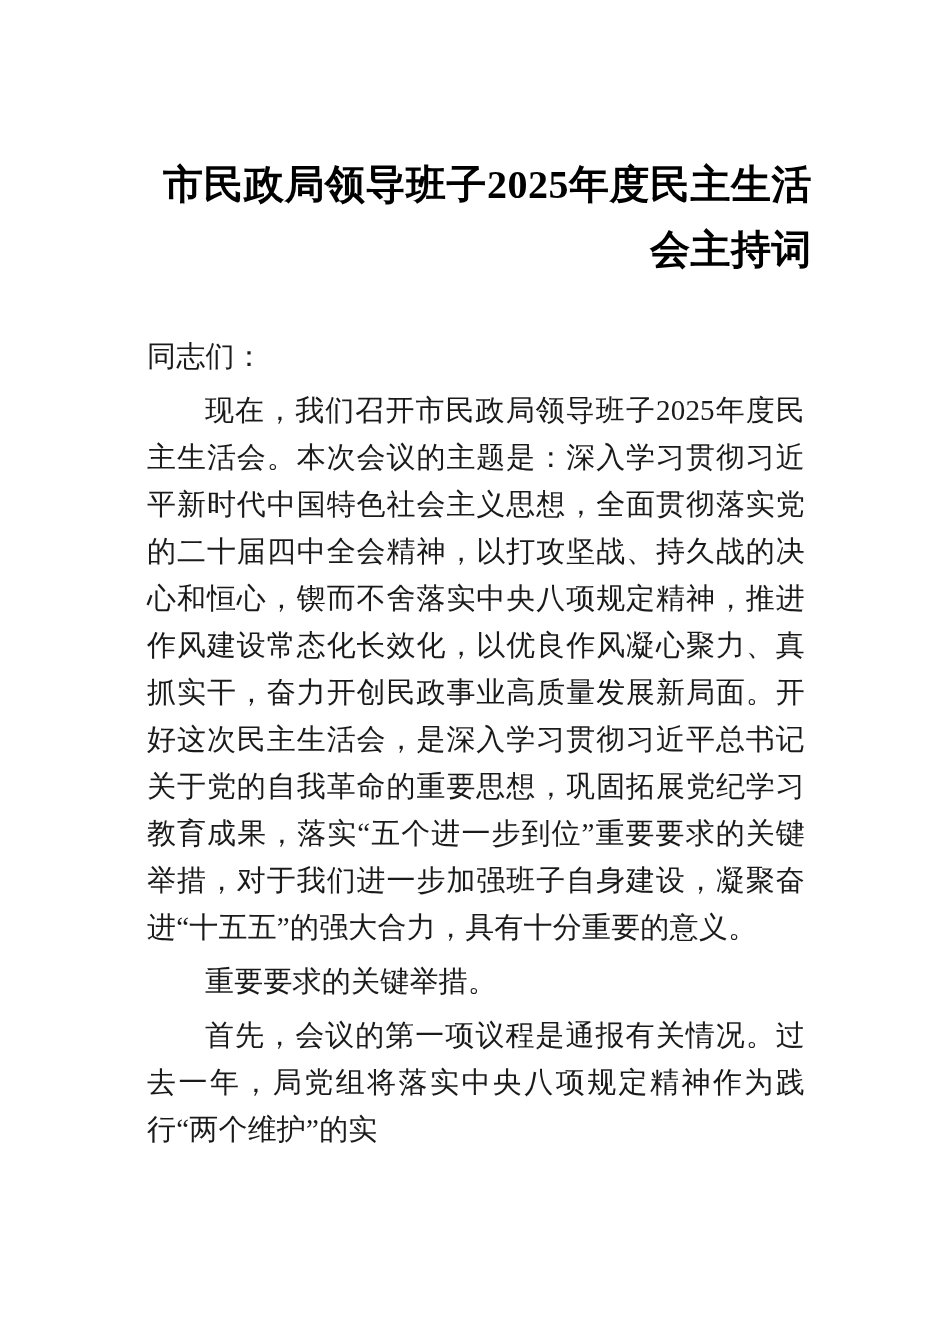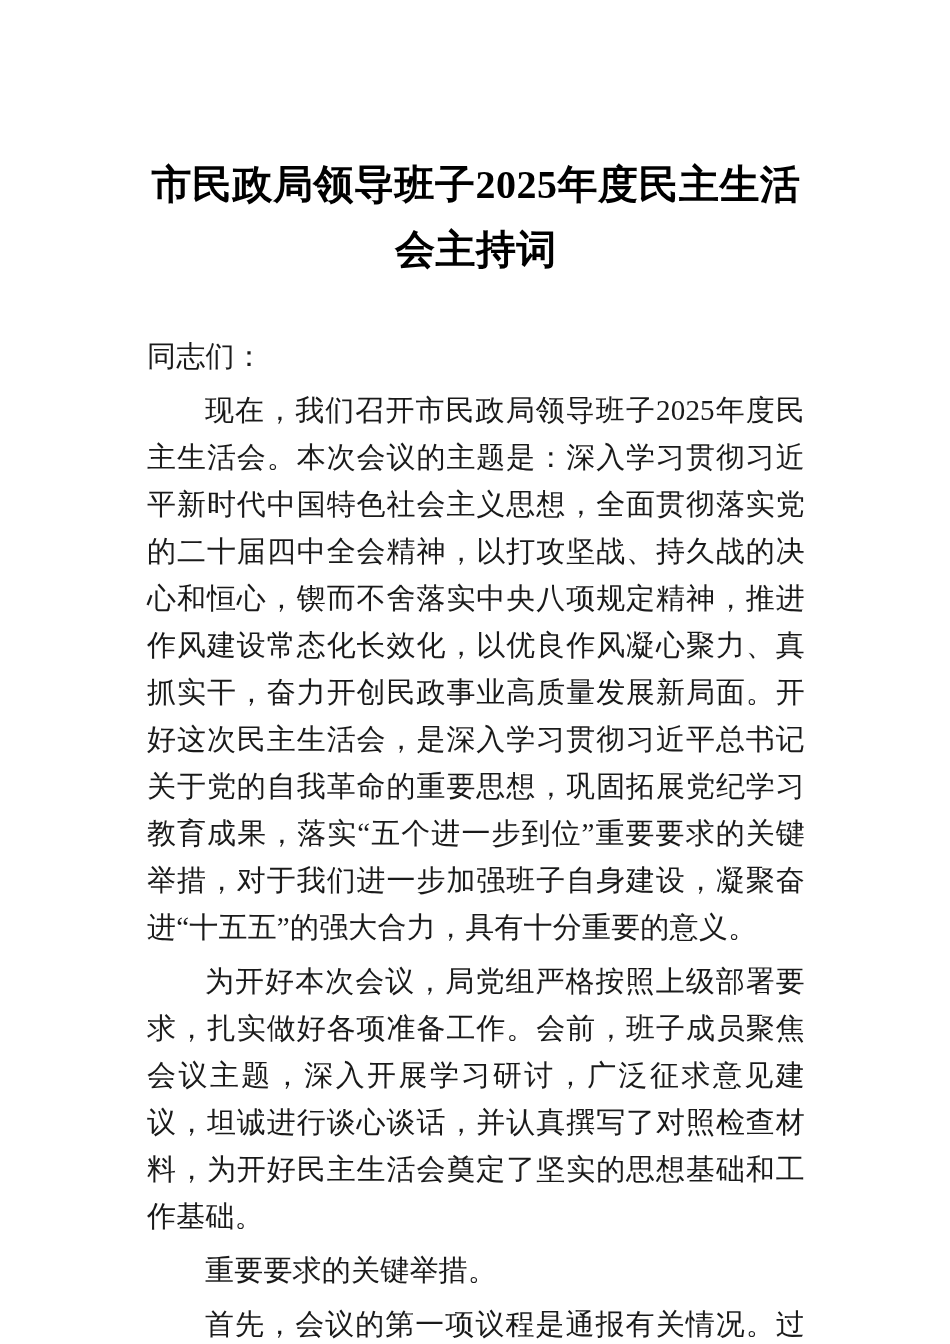--- a/index.html
+++ b/index.html
@@ -24,21 +24,21 @@
     top: 0;
     width: 672px;
   }
 
   .doc-title {
     font-family: "Liberation Serif", "DejaVu Serif", serif;
     font-weight: bold;
     font-size: 40px;
     line-height: 65px;
     color: #000000;
-    text-align: center;
+    text-align: right;
     letter-spacing: 0.5px;
     margin: 0;
     padding-top: 152px;
     word-break: break-all;
   }
 
   .para-block {
     padding-top: 44px;
   }
 
@@ -69,21 +69,20 @@
   <div class="doc-body">
 
     <h1 class="doc-title">市民政局领导班子2025年度民主生活会主持词</h1>
 
     <div class="para-block">
 
       <p class="para noindent">同志们：</p>
 
       <p class="para indent">现在，我们召开市民政局领导班子2025年度民主生活会。本次会议的主题是：深入学习贯彻习近平新时代中国特色社会主义思想，全面贯彻落实党的二十届四中全会精神，以打攻坚战、持久战的决心和恒心，锲而不舍落实中央八项规定精神，推进作风建设常态化长效化，以优良作风凝心聚力、真抓实干，奋力开创民政事业高质量发展新局面。开好这次民主生活会，是深入学习贯彻习近平总书记关于党的自我革命的重要思想，巩固拓展党纪学习教育成果，落实“五个进一步到位”重要要求的关键举措，对于我们进一步加强班子自身建设，凝聚奋进“十五五”的强大合力，具有十分重要的意义。</p>
 
-      <p class="para indent">为开好本次会议，局党组严格按照上级部署要求，扎实做好各项准备工作。会前，班子成员聚焦会议主题，深入开展学习研讨，广泛征求意见建议，坦诚进行谈心谈话，并认真撰写了对照检查材料，为开好民主生活会奠定了坚实的思想基础和工作基础。</p>
 
       <p class="para indent">重要要求的关键举措。</p>
 
       <p class="para indent">首先，会议的第一项议程是通报有关情况。过去一年，局党组将落实中央八项规定精神作为践行“两个维护”的实</p>
 
     </div>
   </div>
 </div>
 
 </body></html>

